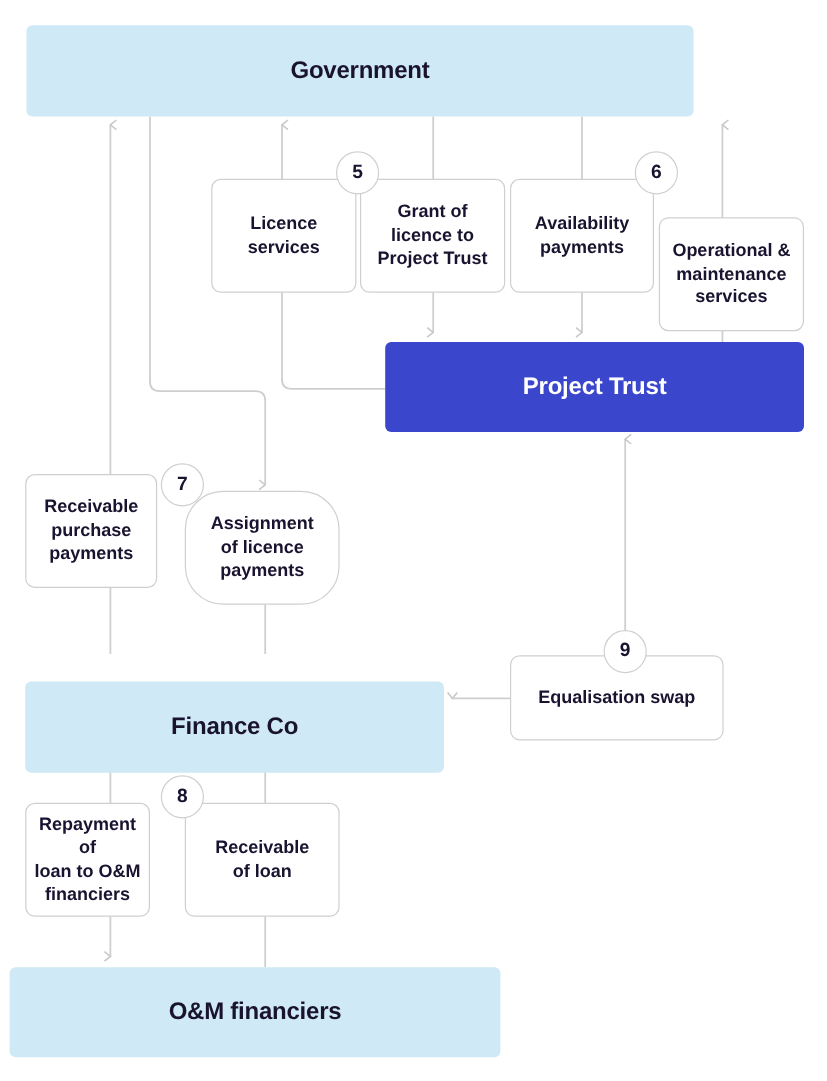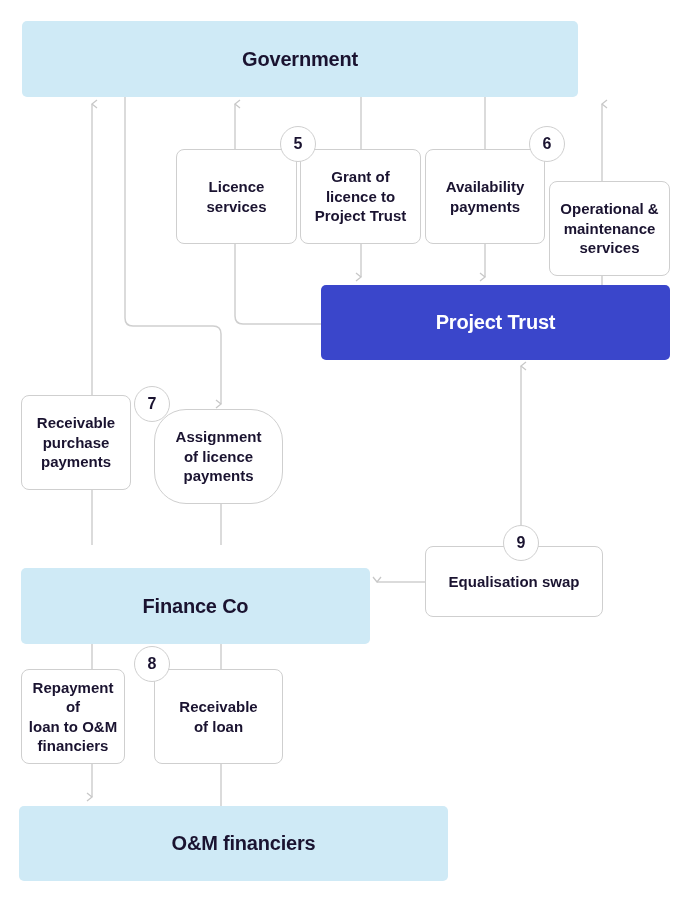--- a/index.html
+++ b/index.html
@@ -54,21 +54,21 @@
 
 <div class="entity light" style="left:22px;top:21px;width:556px;height:76px;">
   <span>Government</span>
 </div>
 <div class="entity dark" style="left:321px;top:285px;width:349px;height:75px;">
   <span>Project Trust</span>
 </div>
 <div class="entity light" style="left:21px;top:568px;width:349px;height:76px;">
   <span>Finance Co</span>
 </div>
-<div class="entity light" style="left:19px;top:806px;width:409px;height:75px;padding-left:20px;">
+<div class="entity light" style="left:8px;top:806px;width:409px;height:75px;">
   <span>O&amp;M financiers</span>
 </div>
 
 <div class="flow" style="left:176px;top:149px;width:121px;height:95px;">
   <span>Licence
 services</span>
 </div>
 <div class="flow" style="left:300px;top:149px;width:121px;height:95px;">
   <span>Grant of
 licence to

